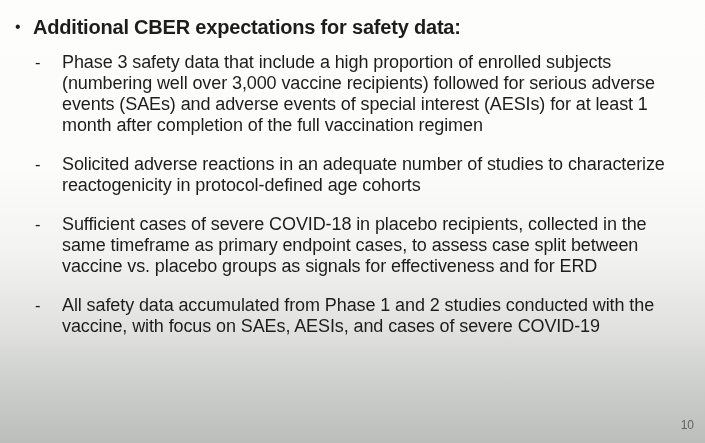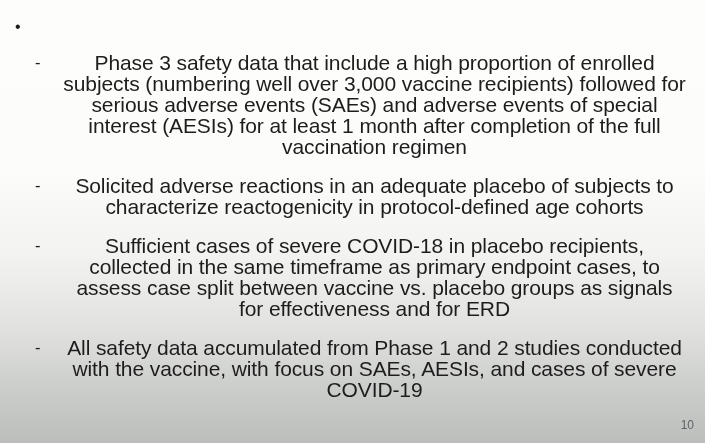--- a/index.html
+++ b/index.html
@@ -50,50 +50,50 @@
     margin: 0 0 18px 20px;
   }
   .bullet-marker {
     width: 27px;
     flex: 0 0 27px;
     font-size: 16.5px;
     line-height: 21px;
   }
   .bullet-text {
     width: 628px;
-    font-size: 21px;
+    font-size: 18px;
     line-height: 21px;
     letter-spacing: -0.1px;
-    text-align: center;
   }
   .page-number {
     position: absolute;
     right: 11px;
     bottom: 11px;
     font-size: 12px;
     color: #5d6367;
   }
 </style>
 </head>
 <body>
 
 <div class="slide">
 
   <div class="title-row">
     <span class="title-bullet">•</span>
+    <span class="title-text">Additional CBER expectations for safety data:</span>
   </div>
 
   <div class="bullet-item">
     <span class="bullet-marker">-</span>
     <div class="bullet-text">Phase 3 safety data that include a high proportion of enrolled subjects (numbering well over 3,000 vaccine recipients) followed for serious adverse events (SAEs) and adverse events of special interest (AESIs) for at least 1 month after completion of the full vaccination regimen</div>
   </div>
 
   <div class="bullet-item">
     <span class="bullet-marker">-</span>
-    <div class="bullet-text">Solicited adverse reactions in an adequate placebo of subjects to characterize reactogenicity in protocol-defined age cohorts</div>
+    <div class="bullet-text">Solicited adverse reactions in an adequate number of studies to characterize reactogenicity in protocol-defined age cohorts</div>
   </div>
 
   <div class="bullet-item">
     <span class="bullet-marker">-</span>
     <div class="bullet-text">Sufficient cases of severe COVID-18 in placebo recipients, collected in the same timeframe as primary endpoint cases, to assess case split between vaccine vs. placebo groups as signals for effectiveness and for ERD</div>
   </div>
 
   <div class="bullet-item">
     <span class="bullet-marker">-</span>
     <div class="bullet-text">All safety data accumulated from Phase 1 and 2 studies conducted with the vaccine, with focus on SAEs, AESIs, and cases of severe COVID-19</div>

